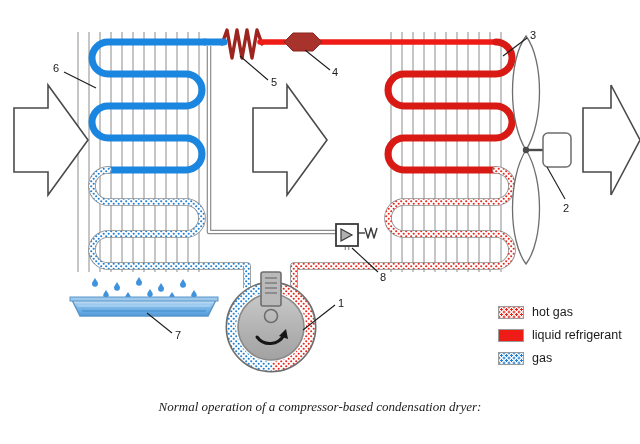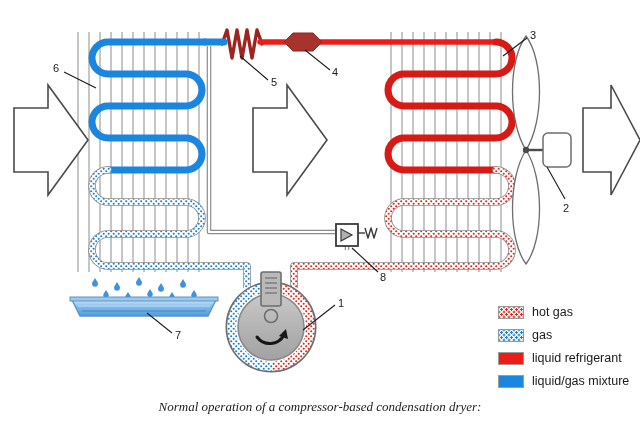--- a/index.html
+++ b/index.html
@@ -229,30 +229,26 @@
       <text class="lbl" x="380" y="281">8</text>
     </g>
   </svg>
 
   <div class="legend">
     <div class="legrow">
       <span class="swatch sw-hot"></span>
       <span class="legtxt">hot gas</span>
     </div>
     <div class="legrow">
-      <span class="swatch sw-gas"></span>
-      <span class="legtxt">gas</span>
-    </div>
-    <div class="legrow">
       <span class="swatch sw-liqref"></span>
       <span class="legtxt">liquid refrigerant</span>
     </div>
     <div class="legrow">
-      <span class="swatch sw-liqgas"></span>
-      <span class="legtxt">liquid/gas mixture</span>
+      <span class="swatch sw-gas"></span>
+      <span class="legtxt">gas</span>
     </div>
   </div>
 
   <div class="caption">
     <div>Normal operation of a compressor-based condensation dryer:</div>
   </div>
 
 </div>
 
 </body></html>

